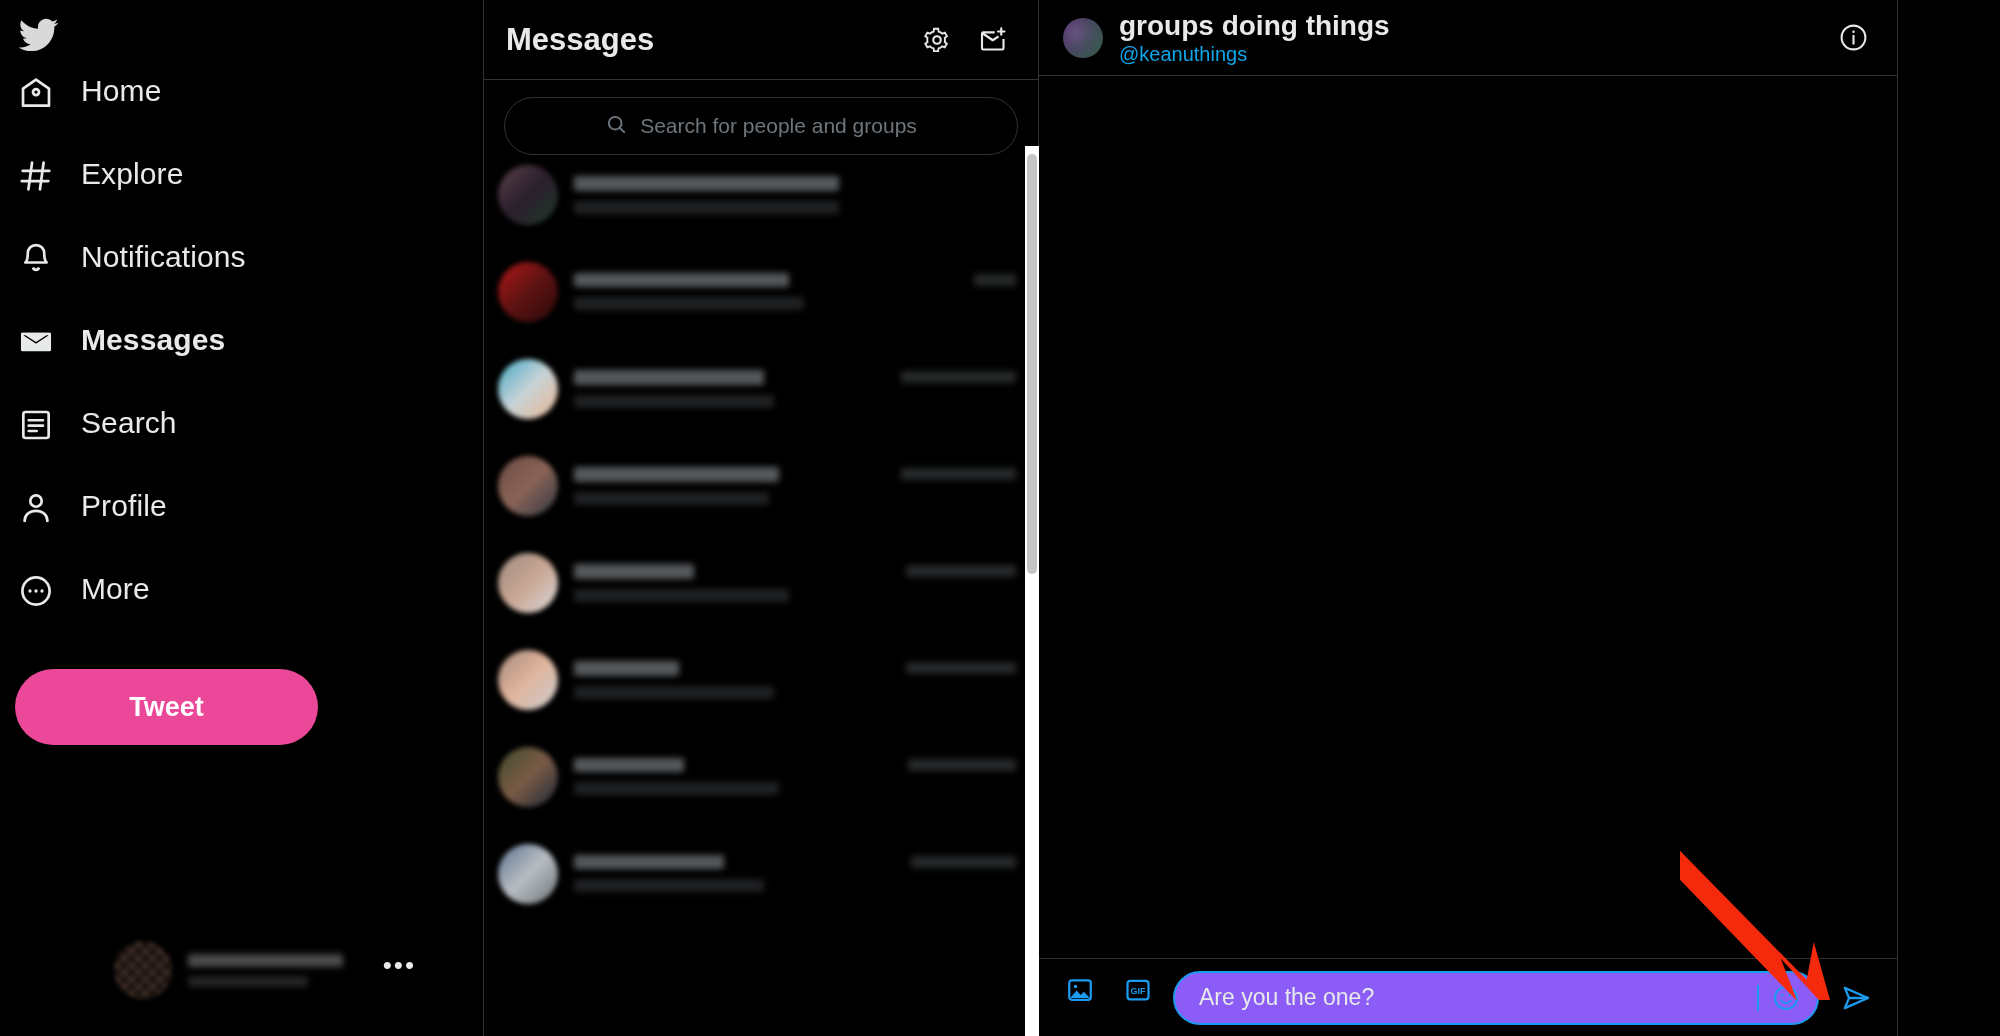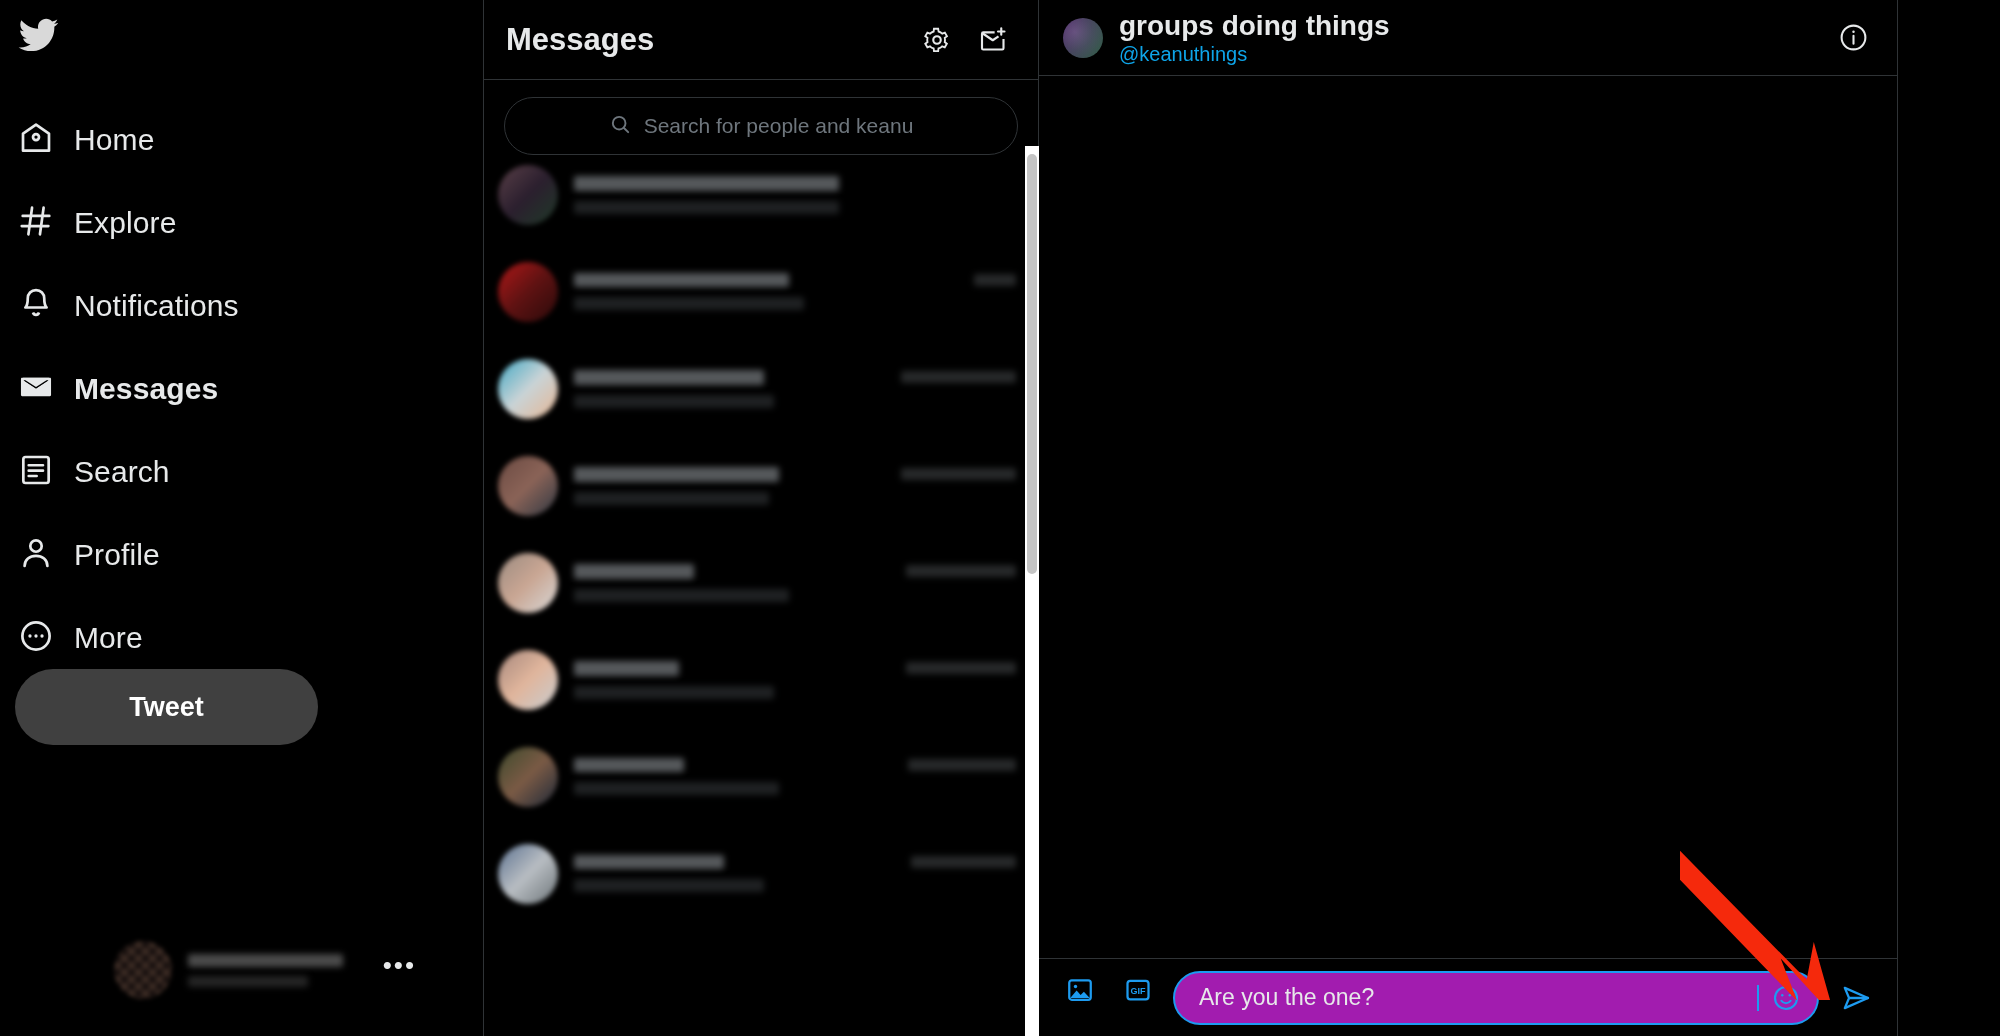--- a/index.html
+++ b/index.html
@@ -15,32 +15,32 @@
   .sidebar {
     width:484px; height:1036px; background:#000;
     border-right:1px solid #2f3336;
     display:flex; flex-direction:column; align-items:flex-end;
     padding-right:164px; position:relative;
   }
   .nav-inner { width:320px; display:flex; flex-direction:column; }
   .logo-row { height:74px; display:flex; align-items:center; padding-left:18px; }
   .logo-row svg { width:42px; height:42px; fill:#d9d9d9; }
   .nav-item {
-    display:flex; align-items:flex-end; gap:19px;
+    display:flex; align-items:flex-start; gap:26px;
     height:83px; padding-left:18px; cursor:pointer;
     border-radius:9999px;
   }
   .nav-item .nav-ico { width:38px; height:38px; display:flex; align-items:center; justify-content:center; flex:0 0 38px; }
   .nav-item .nav-ico svg { width:38px; height:38px; }
   .nav-label { font-size:30px; color:#e7e9ea; letter-spacing:.1px; white-space:nowrap; }
   .nav-item.active .nav-label { font-weight:bold; }
   .tweet-btn {
     margin-top:14px; margin-left:16px;
     width:303px; height:76px; border-radius:9999px;
-    background:#404040; color:#fff; border:none;
+    background:#ec4899; color:#fff; border:none;
     font-size:27px; font-weight:bold; cursor:pointer;
     font-family:"Liberation Sans", sans-serif;
   }
   .account-box {
     position:absolute; bottom:26px; left:100px;
     width:330px; height:80px; border-radius:9999px;
     display:flex; align-items:center; gap:16px; padding:0 14px; cursor:pointer;
   }
   .acct-av { width:58px; height:58px; border-radius:50%; flex:0 0 58px;
     background:
@@ -100,21 +100,21 @@
   .conv-handle { font-size:20px; color:#0ea5e9; line-height:1.1; }
   .info-ico { width:44px; height:44px; display:flex; align-items:center; justify-content:center; cursor:pointer; }
   .info-ico svg { width:31px; height:31px; }
   .conv-body { flex:1; background:#000; }
 
   .composer-wrap { border-top:1px solid #2f3336; height:78px; display:flex; align-items:center; padding:0 16px 0 18px; gap:12px; }
   .comp-ico { width:46px; height:46px; display:flex; align-items:flex-start; justify-content:center; cursor:pointer; flex:0 0 46px; }
   .comp-ico svg { width:30px; height:30px; }
   .input-pill {
     flex:1; height:54px; border:2px solid #1d9bf0; border-radius:9999px;
-    display:flex; align-items:center; padding:0 14px 0 24px; gap:10px; background:#a21caf;
+    display:flex; align-items:center; padding:0 14px 0 24px; gap:10px; background:#8b5cf6;
   }
   .input-val { flex:1; font-size:23px; color:#e7e9ea; display:flex; align-items:center; }
   .caret { display:inline-block; width:2px; height:26px; background:#1d9bf0; margin-left:1px; }
   .emoji-ico { width:34px; height:34px; flex:0 0 34px; display:flex; align-items:center; justify-content:center; cursor:pointer; }
   .emoji-ico svg { width:30px; height:30px; }
   .send-ico { width:50px; height:50px; display:flex; align-items:center; justify-content:center; cursor:pointer; flex:0 0 50px; }
   .send-ico svg { width:32px; height:32px; }
 
   .far-right { width:102px; height:1036px; background:#000; }
 
@@ -243,21 +243,21 @@
     </div>
 
     <div class="search-wrap">
       <div class="search-pill">
         <span>
           <svg viewBox="0 0 24 24" fill="none" stroke="#6e767d" stroke-width="2" stroke-linecap="round">
               <circle cx="10.6" cy="10.6" r="6.6"></circle>
               <path d="m15.6 15.6 4.4 4.4"></path>
             </svg>
         </span>
-        <span class="search-ph">Search for people and keanu</span>
+        <span class="search-ph">Search for people and groups</span>
       </div>
     </div>
 
     <div class="conv-scroll">
         <div class="conv-row sel">
           <div class="cav" style="background: linear-gradient(135deg, rgb(90, 64, 72) 0%, rgb(43, 31, 46) 50%, rgb(31, 58, 40) 100%);"></div>
           <div class="cbody">
             <div class="cl-top">
               <div class="cb" style="width: 265px; height: 15px; background: rgb(85, 88, 91);"></div>
             </div>

